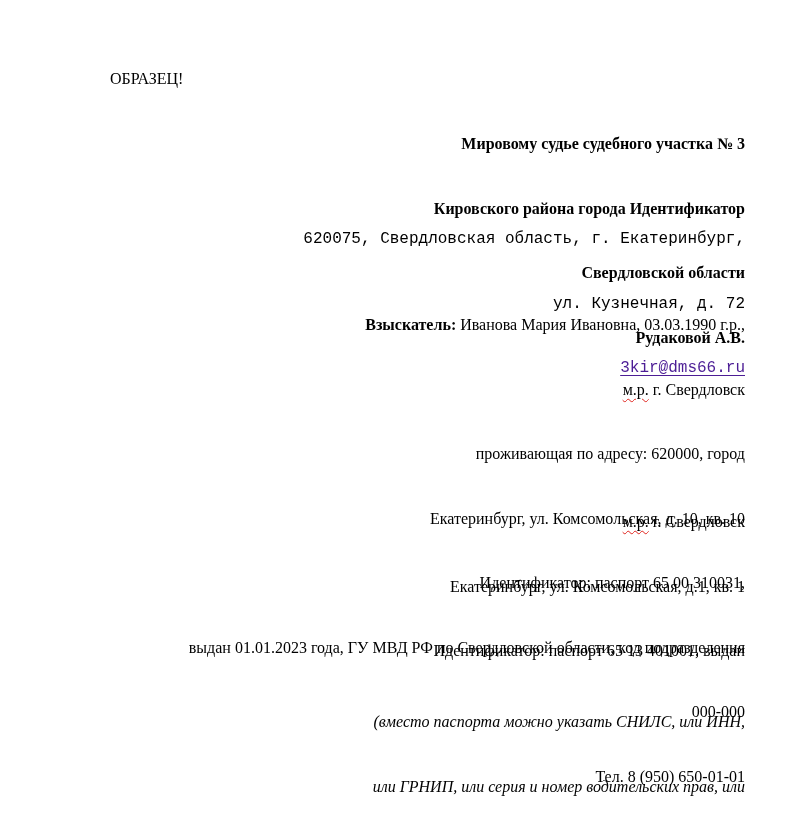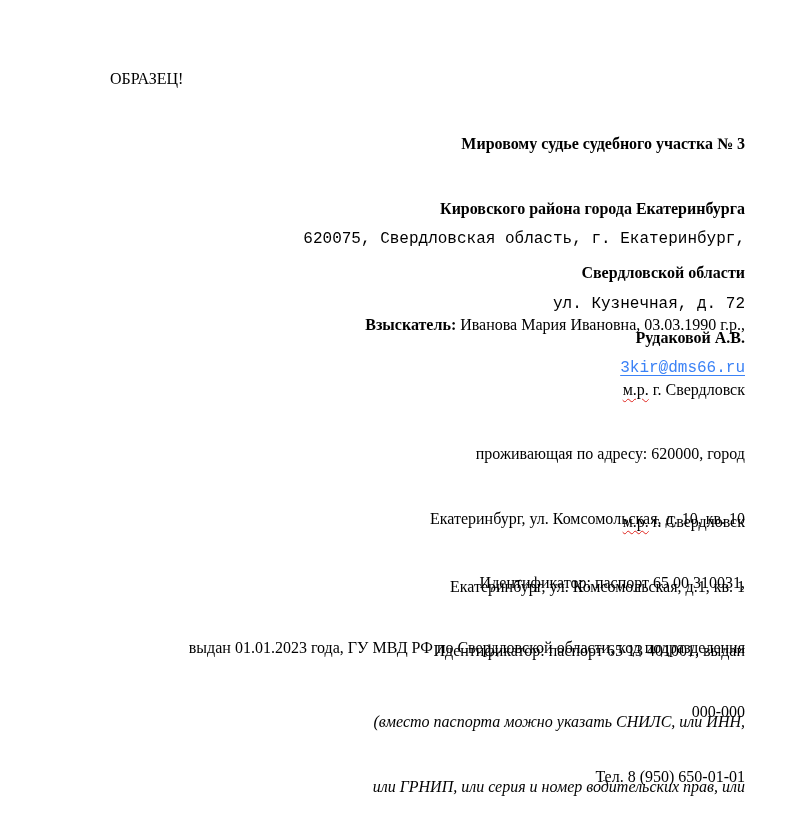--- a/index.html
+++ b/index.html
@@ -30,41 +30,41 @@
   .court-block   { top: 90px;  font-weight: bold; }
   .address-block { top: 186px; font-family: Liberation Mono, monospace; }
   .claimant-block{ top: 271px; }
   .debtor-block  { top: 468px; }
   .note-block    { top: 668px; font-style: italic; }
   .fee-block     { top: 789px; }
   .ulink {
     text-decoration: underline;
     text-decoration-thickness: 1px;
     text-underline-offset: 3px;
-    color: #3b82f6;
+    color: #4c1d95;
   }
   .sq {
     text-decoration-line: underline;
     text-decoration-style: wavy;
     text-decoration-color: #e0251f;
     text-decoration-thickness: 1px;
     text-underline-offset: 3px;
     margin-left: 9px;
   }
 </style>
 </head>
 <body>
 
 <div class="page">
 
   <div class="sample">ОБРАЗЕЦ!</div>
 
   <div class="block court-block">
     <div class="line">Мировому судье судебного участка № 3</div>
-    <div class="line">Кировского района города Екатеринбурга</div>
+    <div class="line">Кировского района города Идентификатор</div>
     <div class="line">Свердловской области</div>
     <div class="line">Рудаковой А.В.</div>
   </div>
 
   <div class="block address-block">
     <div class="line">620075, Свердловская область, г. Екатеринбург,</div>
     <div class="line">ул. Кузнечная, д. 72</div>
     <div class="line"><span class="ulink">3kir@dms66.ru</span></div>
   </div>
 

